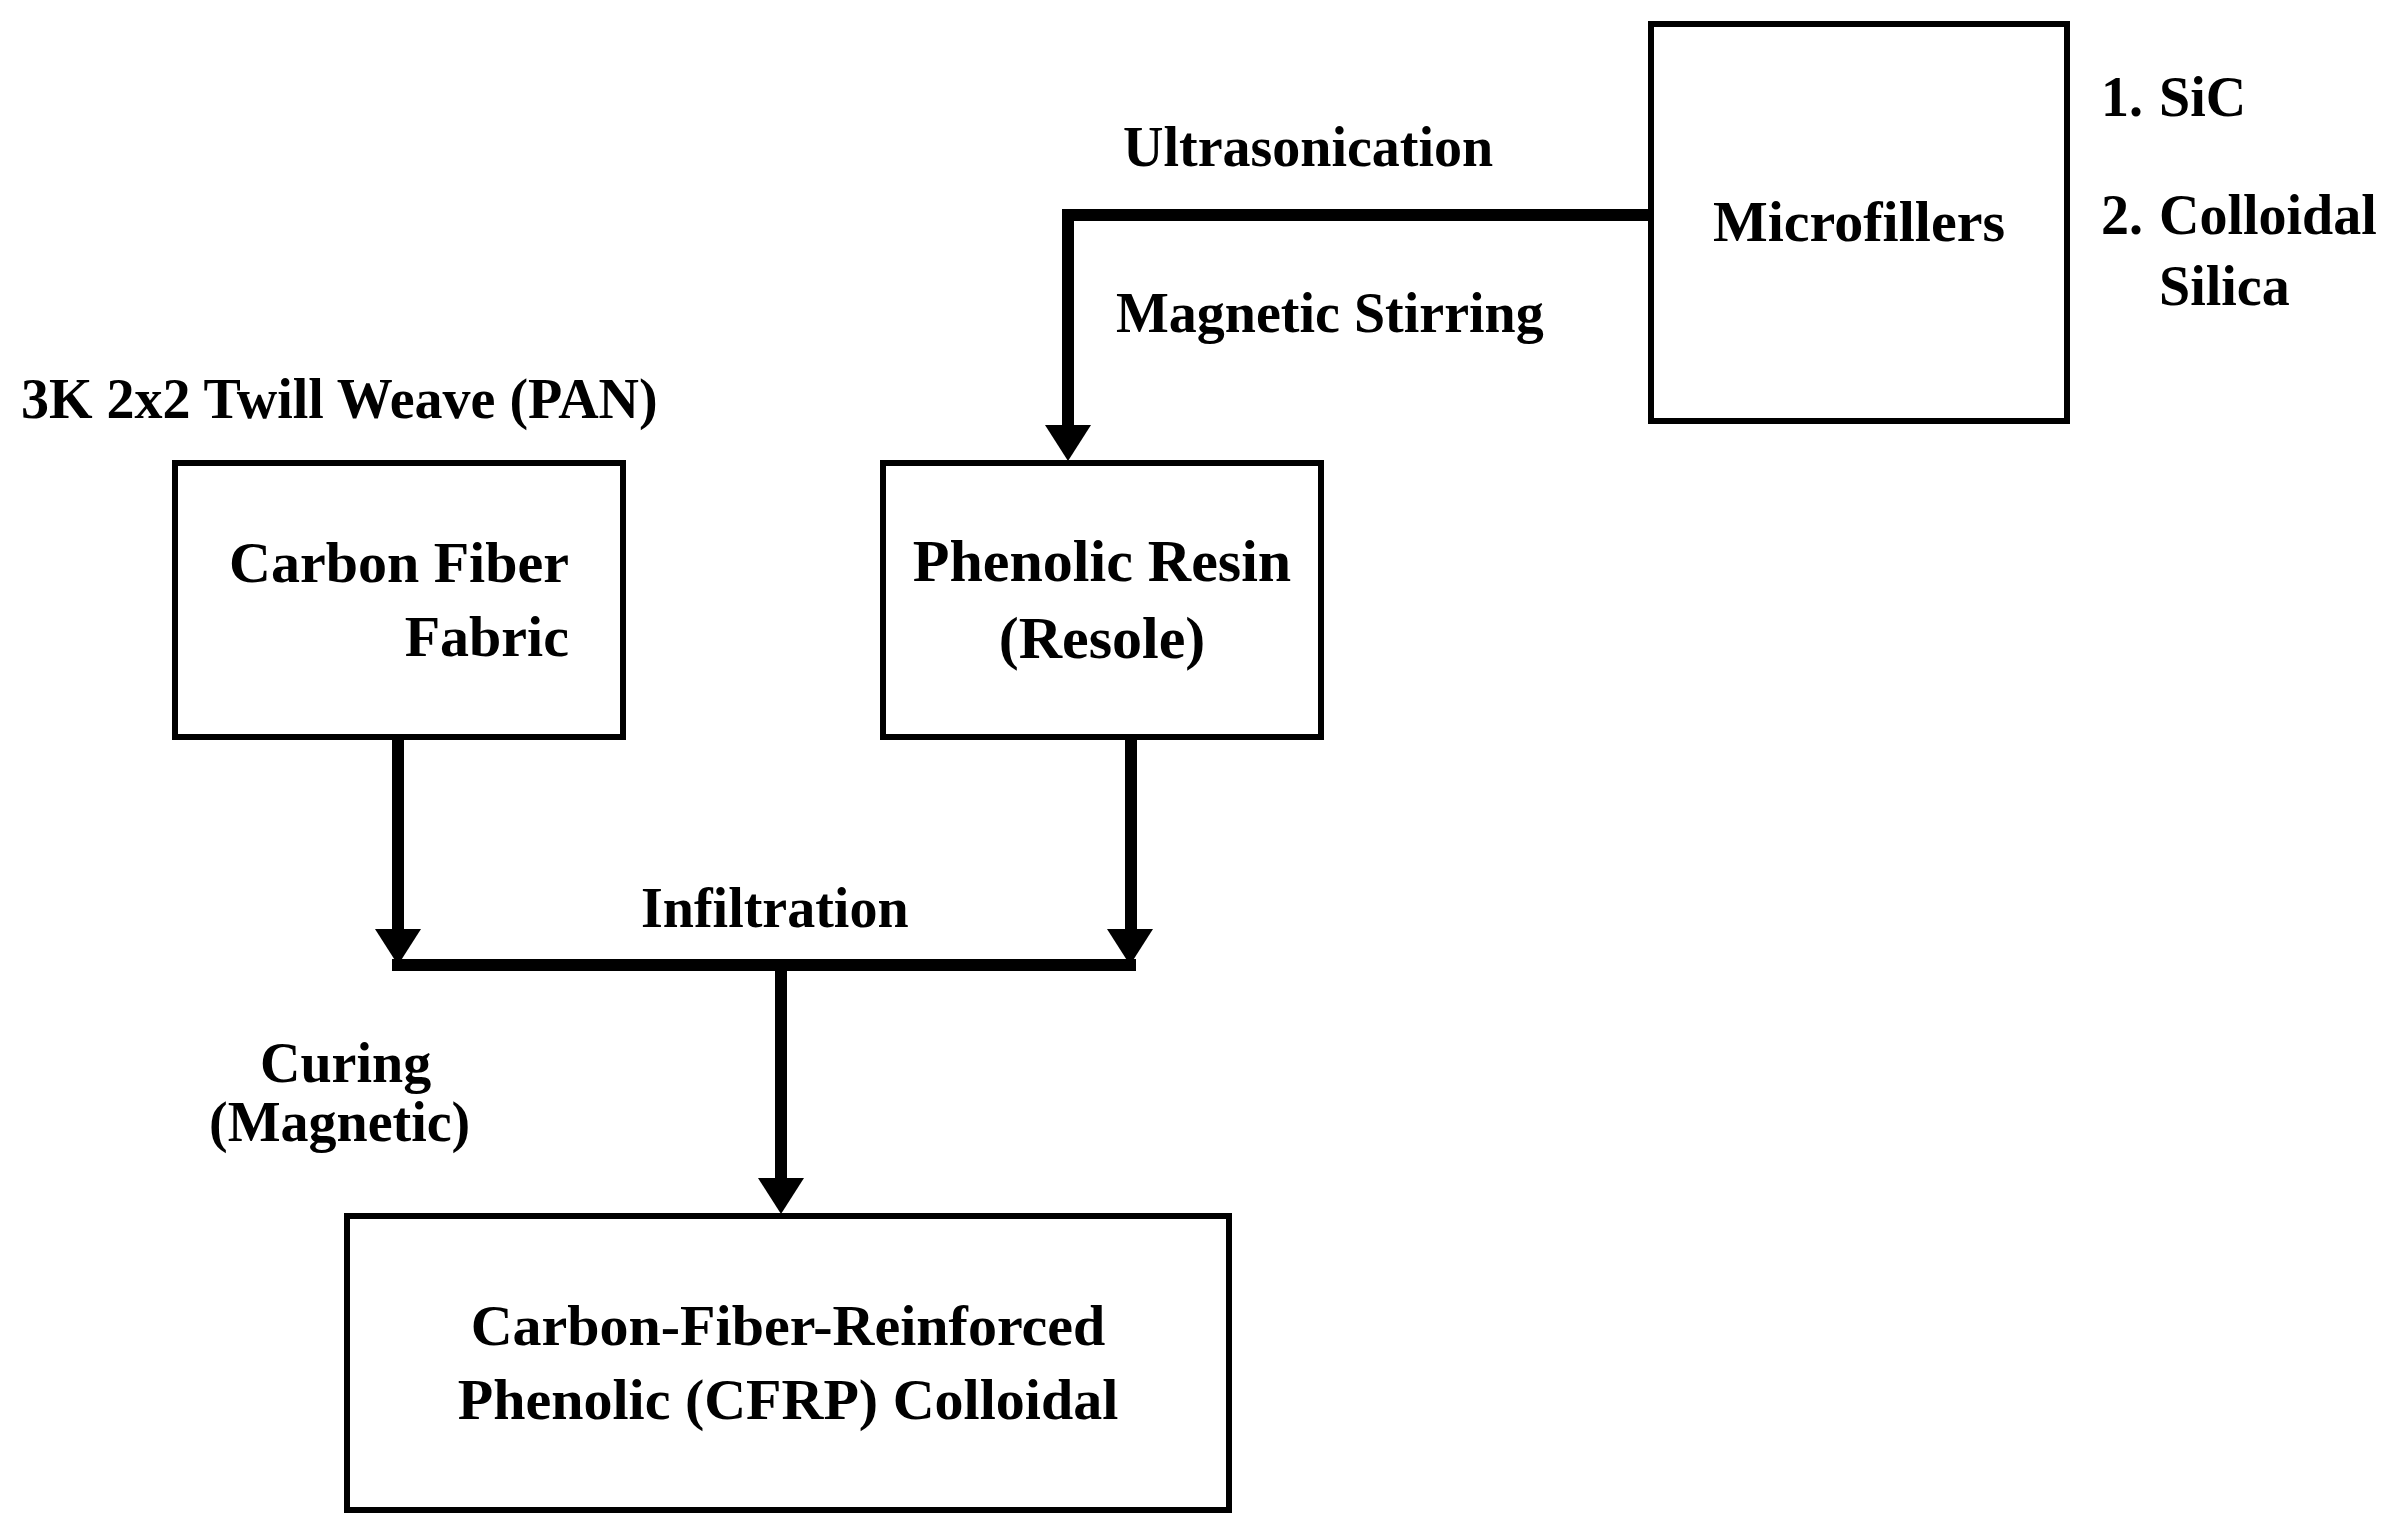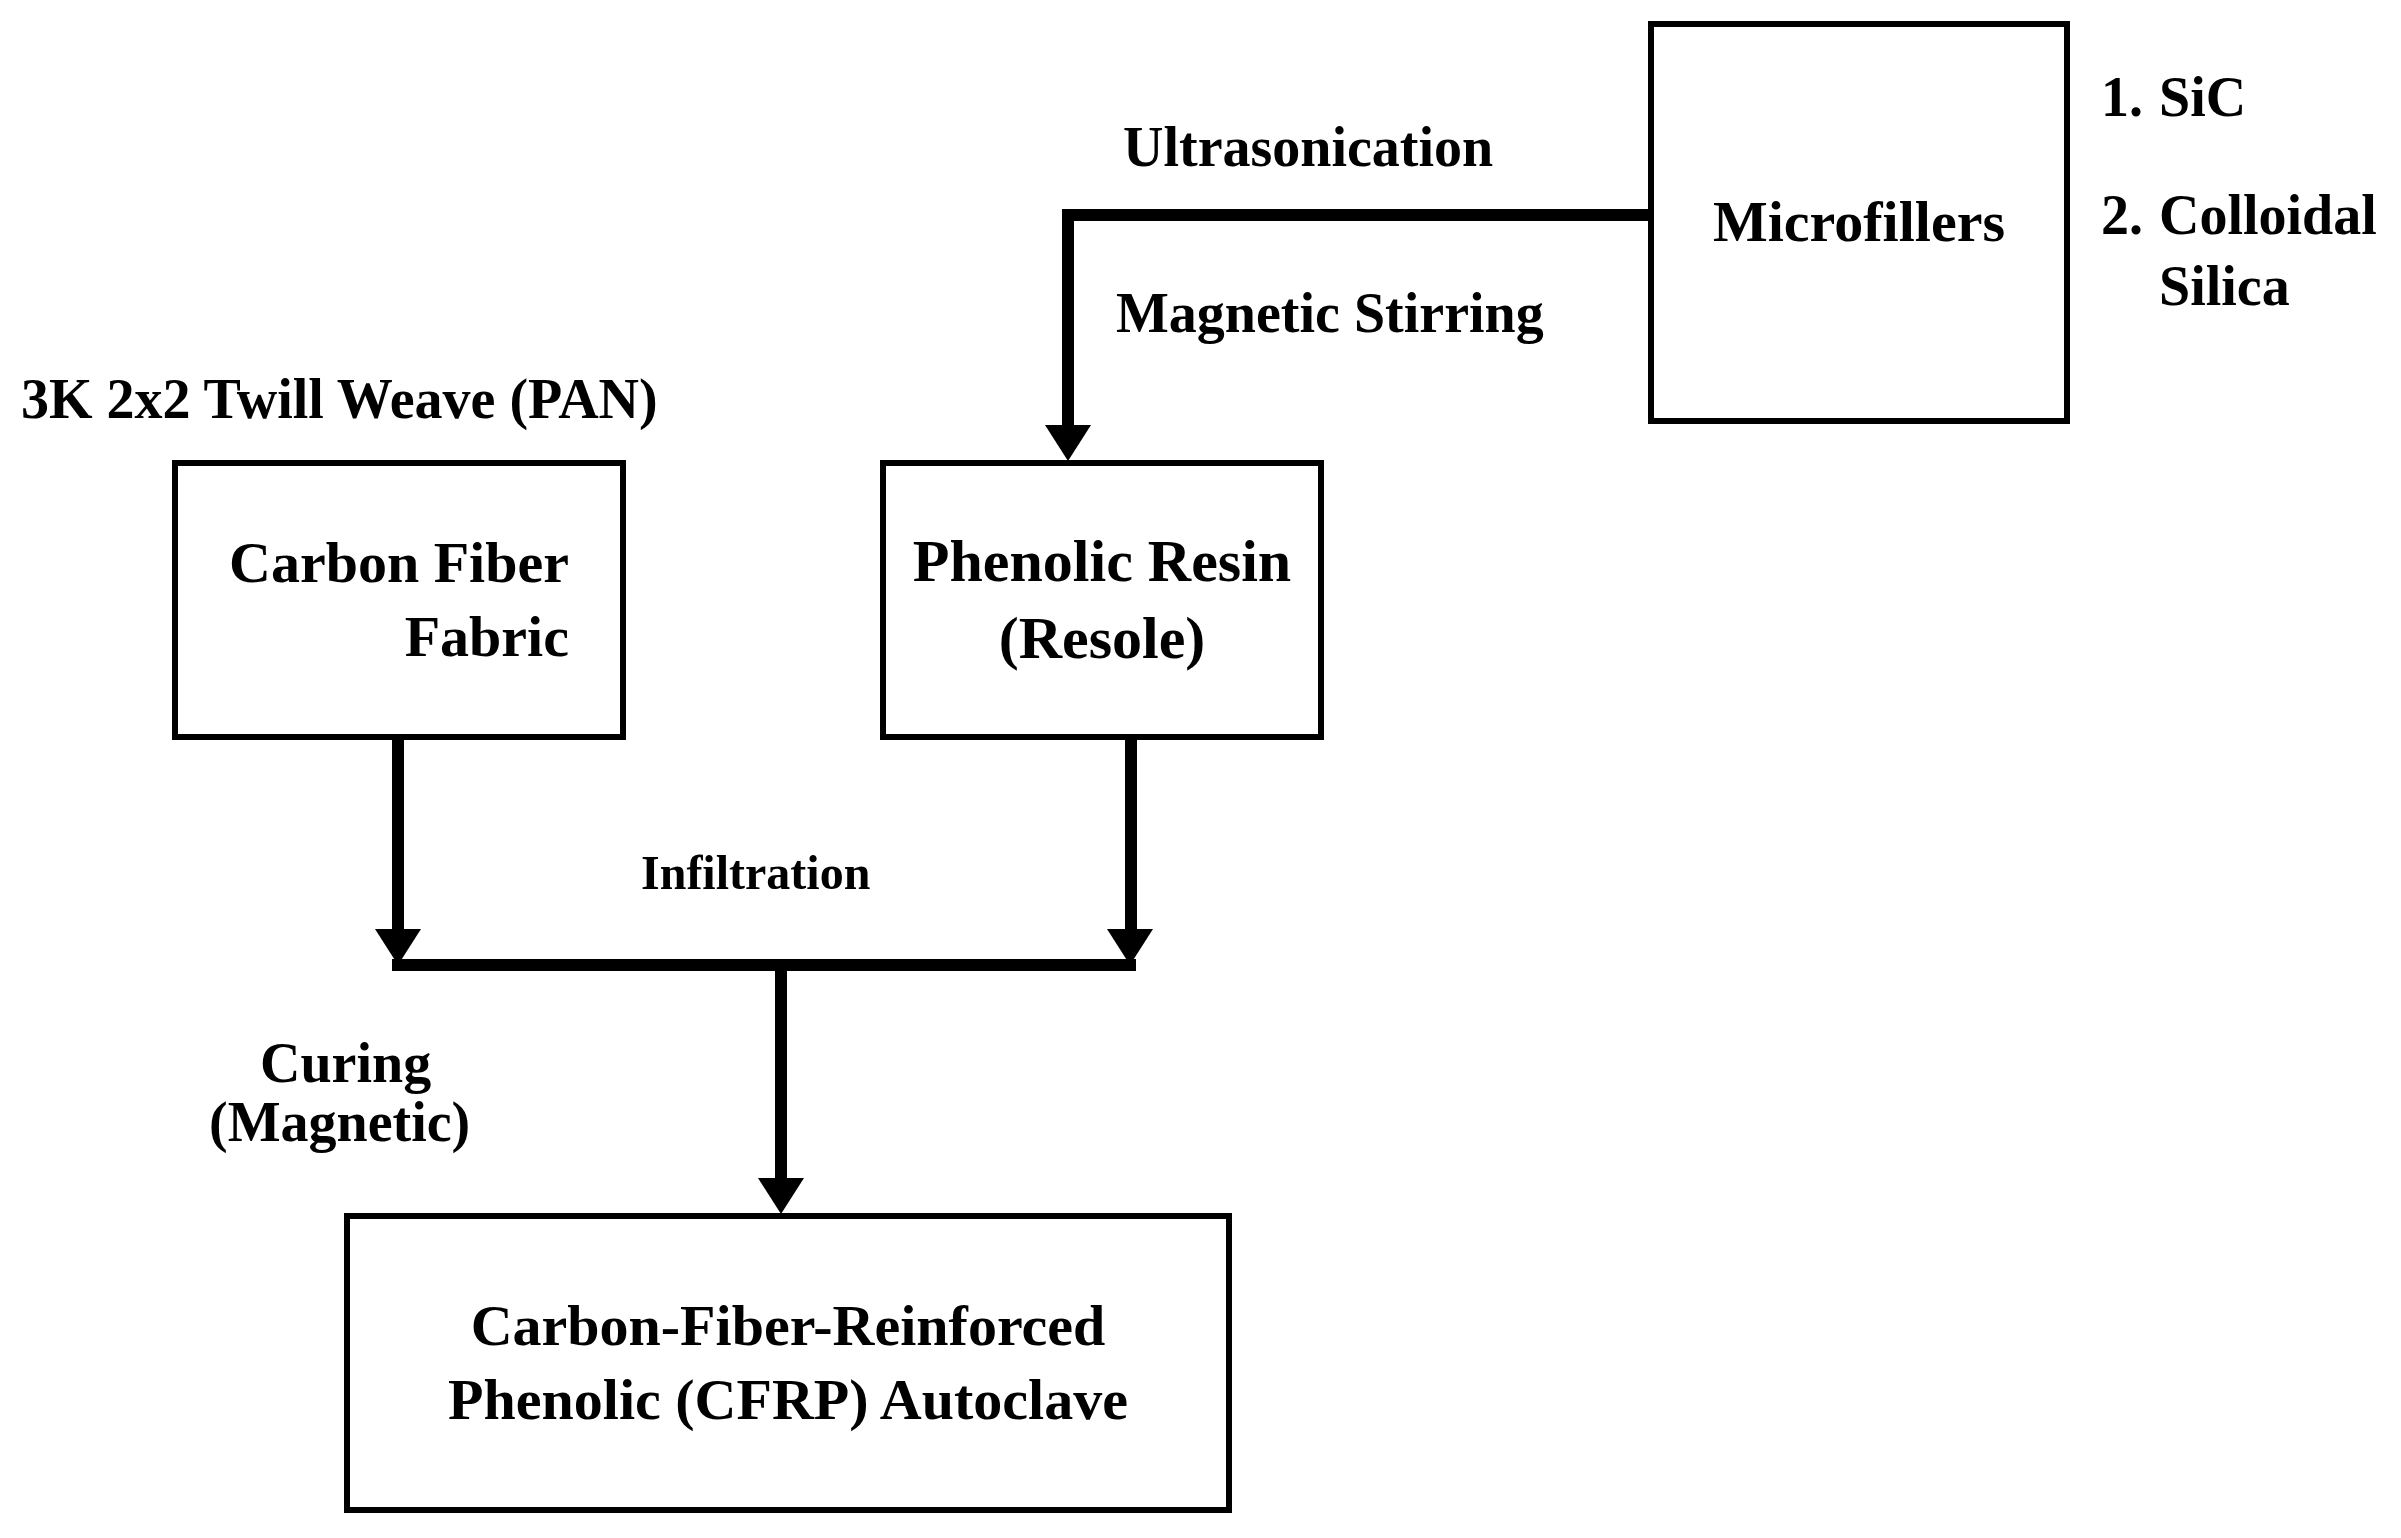--- a/index.html
+++ b/index.html
@@ -63,21 +63,21 @@
   .free-label {
     position: absolute;
     font-weight: bold;
     color: #000000;
     line-height: 1.30;
     white-space: pre-line;
   }
   #label-weave   { left: 21px;   top: 363px;  font-size: 56px; }
   #label-ultra   { left: 1123px; top: 111px;  font-size: 56px; }
   #label-magnet  { left: 1116px; top: 235px;  font-size: 56px; margin-top: 42px; }
-  #label-infil   { left: 641px;  top: 842px; font-size: 48px; }
+  #label-infil   { left: 641px;  top: 872px; font-size: 56px; }
   #label-curing  { left: 260px;  top: 1027px; font-size: 56px; }
   #label-curing2 { left: 209px;  top: 1086px; font-size: 56px; }
 
   
   .filler-list {
     position: absolute;
     left: 2101px;
     top: 62px;
     width: 296px;
     font-size: 56px;
@@ -141,21 +141,21 @@
     <span class="node-label">Phenolic Resin
 (Resole)</span>
   </div>
 
   <div class="node-box" id="box-microfillers">
     <span class="node-label">Microfillers</span>
   </div>
 
   <div class="node-box" id="box-cfrp">
     <span class="node-label">Carbon-Fiber-Reinforced
-Phenolic (CFRP) Autoclave</span>
+Phenolic (CFRP) Colloidal</span>
   </div>
 
   <div class="free-label" id="label-weave">3K 2x2 Twill Weave (PAN)</div>
 
   <div class="free-label" id="label-ultra">Ultrasonication</div>
 
   <div class="free-label" id="label-magnet">Magnetic Stirring</div>
 
   <div class="free-label" id="label-infil">Infiltration</div>
 

